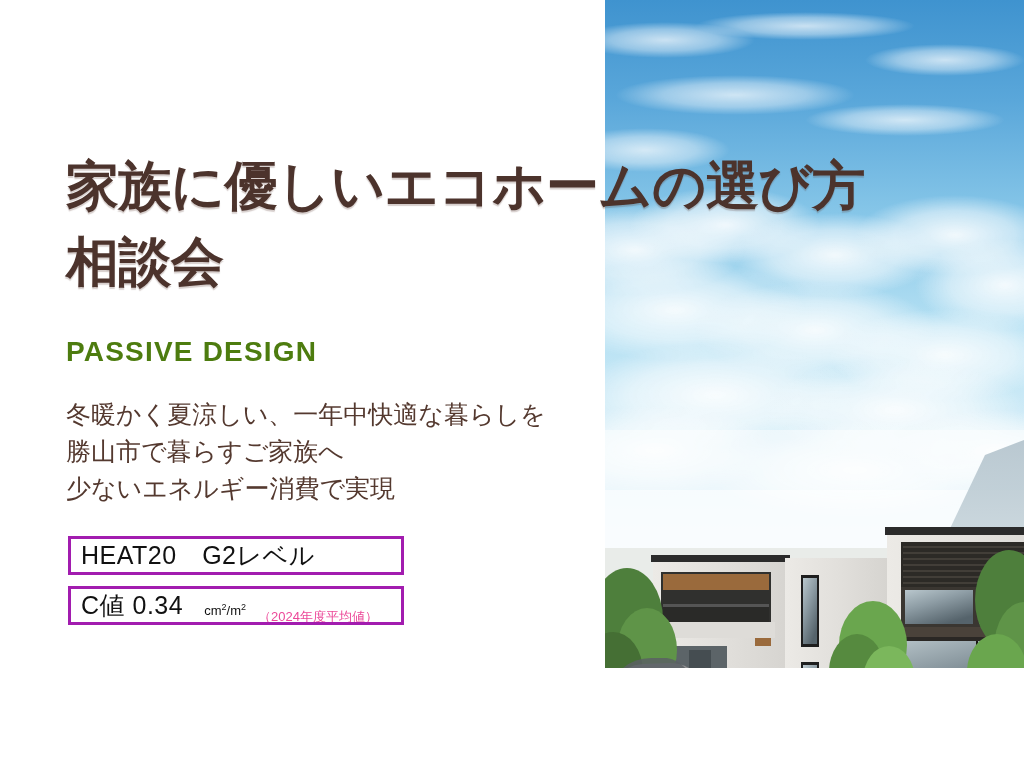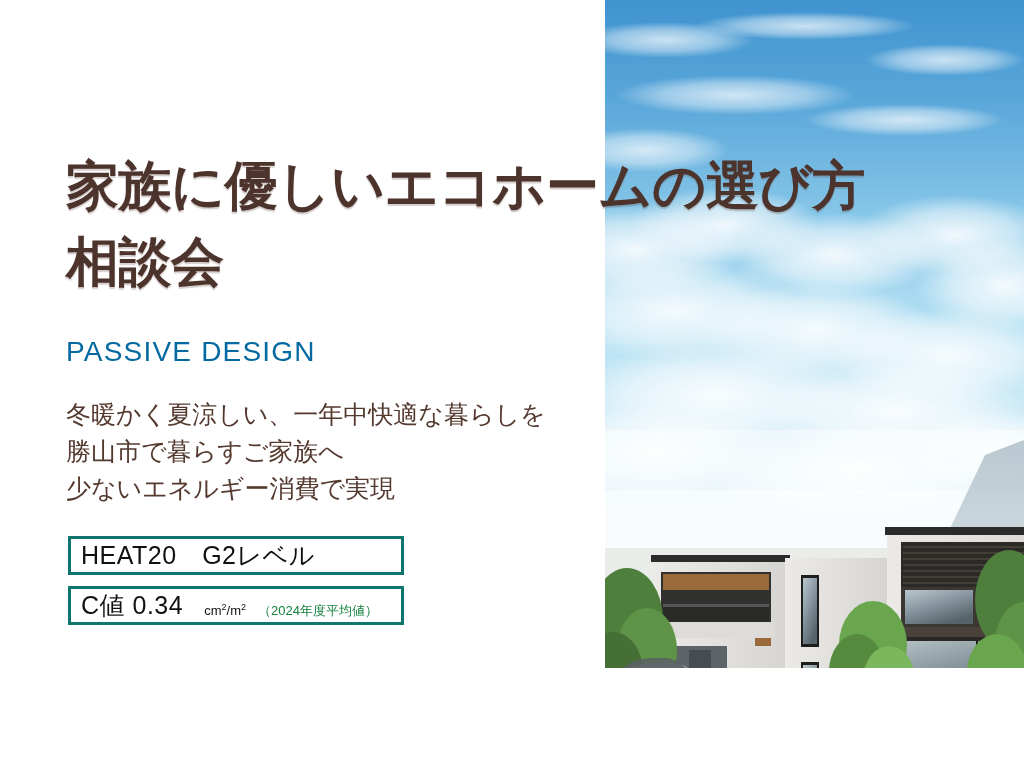--- a/index.html
+++ b/index.html
@@ -50,23 +50,23 @@
     white-space: nowrap;
     text-shadow: 0 2px 1px rgba(90,60,50,0.25);
   }
 
   .eyebrow {
     position: absolute;
     left: 66px;
     top: 335px;
     font-size: 28px;
     line-height: 34px;
-    font-weight: 400;
+    font-weight: 700;
     letter-spacing: 1.2px;
-    color: #0369a1;
+    color: #4d7c0f;
   }
 
   .lede {
     position: absolute;
     left: 66px;
     top: 396px;
     font-size: 25px;
     line-height: 37px;
     font-weight: 400;
     color: #54392f;
@@ -77,21 +77,21 @@
   .spec-list {
     position: absolute;
     left: 68px;
     top: 536px;
     width: 336px;
   }
   .spec-box {
     box-sizing: border-box;
     width: 336px;
     height: 39px;
-    border: 3px solid #0f766e;
+    border: 3px solid #a21caf;
     background: #ffffff;
     margin-bottom: 11px;
     display: flex;
     align-items: center;
     padding-left: 10px;
     white-space: nowrap;
     overflow: hidden;
   }
   .spec-main {
     font-size: 25px;
@@ -104,24 +104,24 @@
     font-size: 13px;
     color: #111111;
     margin-left: 21px;
     position: relative;
     top: 5px;
     letter-spacing: 0;
   }
   .spec-unit sup { font-size: 9px; }
   .spec-note {
     font-size: 13px;
-    color: #15803d;
+    color: #ec4899;
     margin-left: 12px;
     position: relative;
-    top: 5px;
+    top: 11px;
   }
 </style>
 </head>
 <body>
 
 <div id="slide">
 
   <div class="photo-panel">
     <svg class="photo-svg" viewBox="0 0 419 768" preserveAspectRatio="xMidYMid slice">
       <defs>

